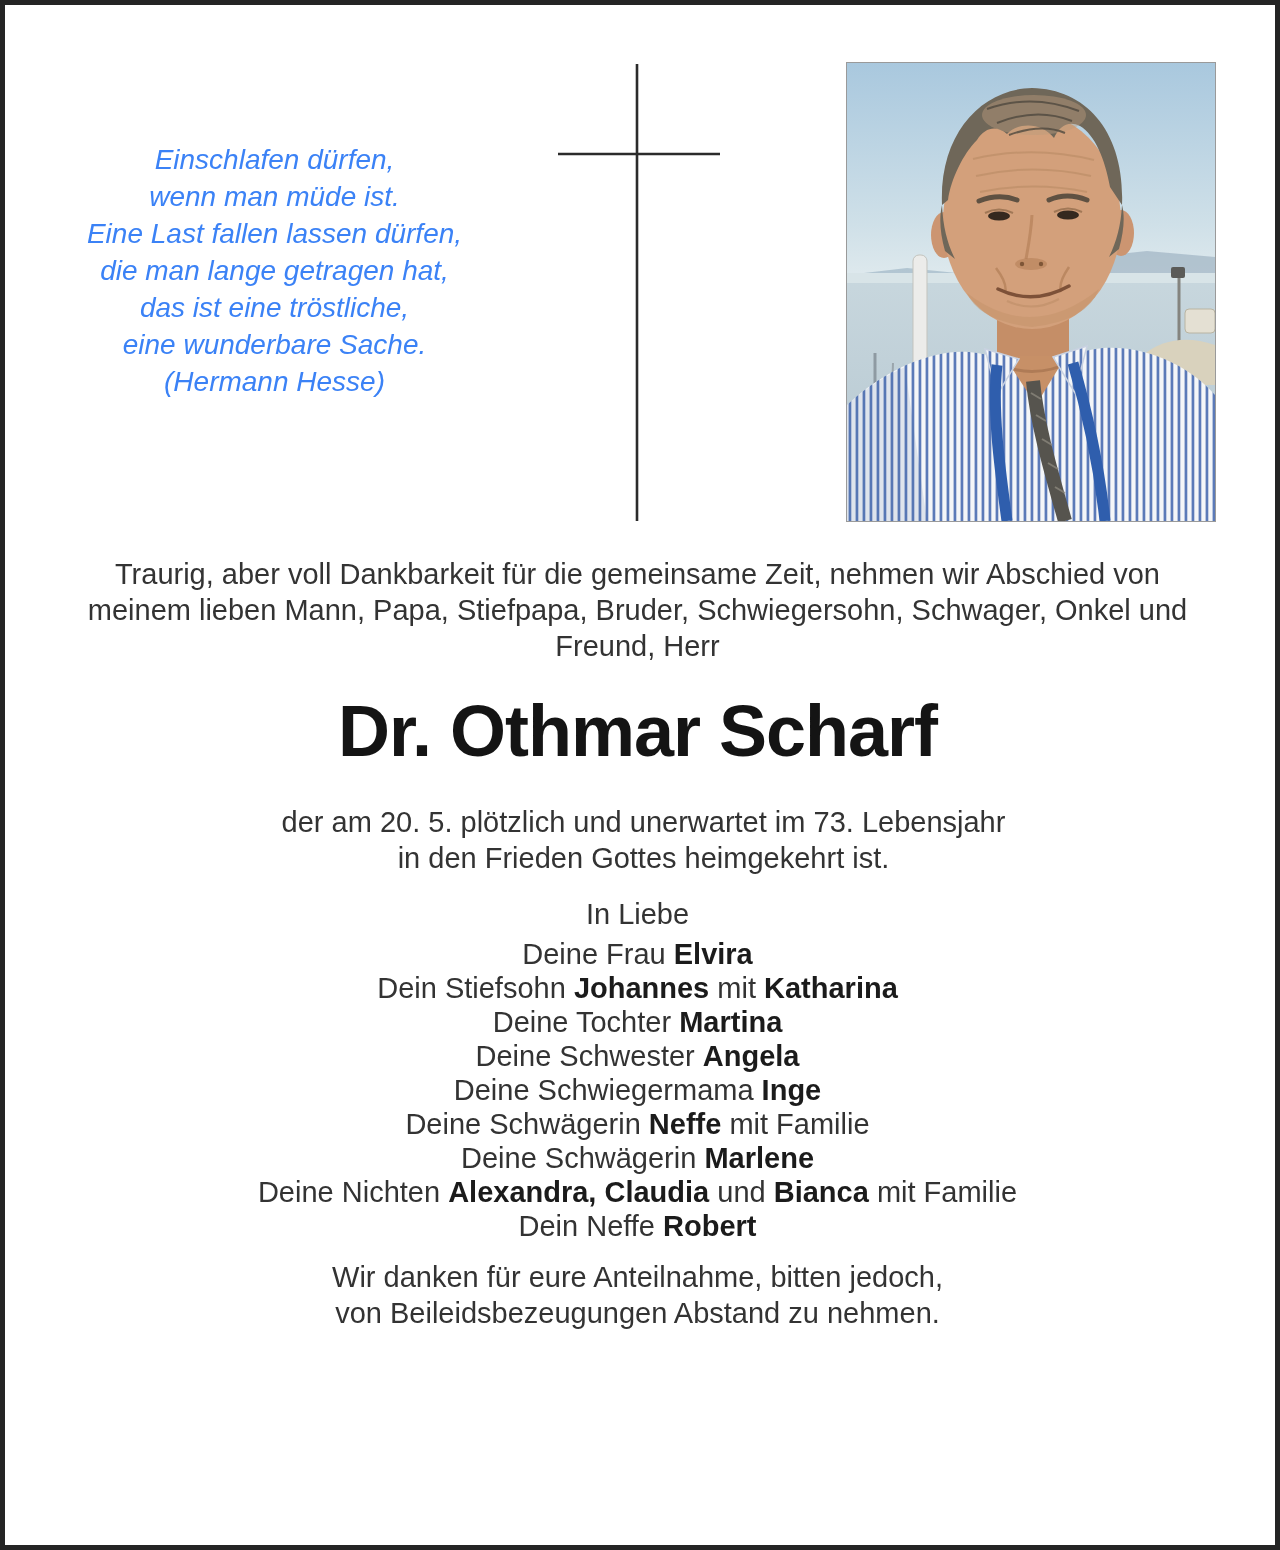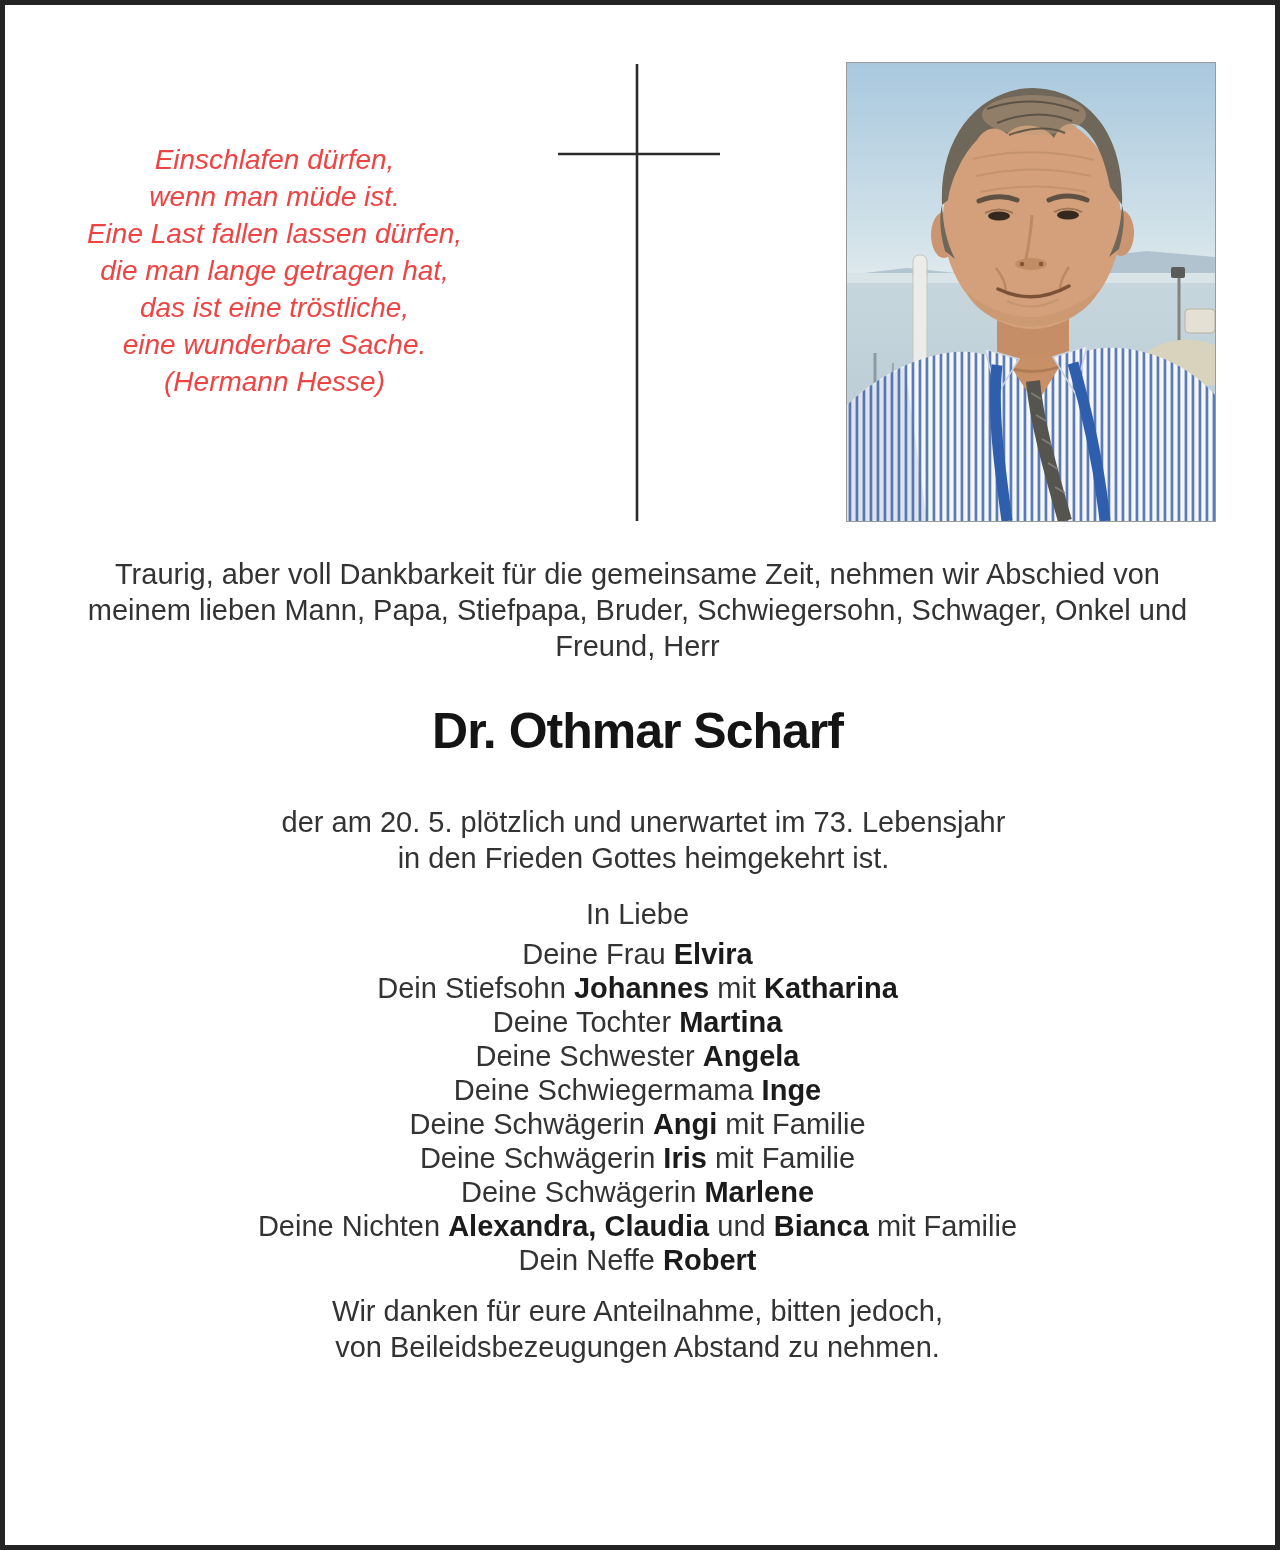--- a/index.html
+++ b/index.html
@@ -10,41 +10,41 @@
     border:5px solid #242424;
     background:#ffffff;
     font-family:"Liberation Sans","DejaVu Sans",sans-serif;
     color:#333333;
     overflow:hidden;
   }
   
   .quote{
     position:absolute;left:37px;top:136px;width:465px;
     text-align:center;font-style:italic;
-    font-size:28px;line-height:37px;color:#ef4444;
+    font-size:28px;line-height:37px;color:#3b82f6;
   }
   .quote .attr{display:block;}
   .cross{position:absolute;left:550px;top:55px;}
   .photo{
     position:absolute;left:841px;top:57px;
     width:368px;height:458px;
     border:1px solid #9a9a9a;
     background:#cfe0ea;
   }
   .photo svg{display:block;}
   
   .body{
     position:absolute;left:0;right:5px;top:551px;
     text-align:center;
     font-size:29px;line-height:36px;color:#333333;
   }
   .body p{margin:0;}
   .name{
     margin-top:24px !important;
-    font-size:50px;line-height:86px;font-weight:700;
+    font-size:72px;line-height:86px;font-weight:700;
     letter-spacing:-1px;color:#141414;
   }
   .death{margin-top:30px !important;padding-left:12px;}
   .service{margin-top:22px !important;}
   .inliebe{margin-top:20px !important;}
   .family{margin-top:5px !important;line-height:34px;}
   .family b{color:#1b1b1b;}
   .rosary{margin-top:24px !important;}
   .thanks{margin-top:16px !important;}
 </style>
@@ -145,22 +145,21 @@
     <p class="intro">Traurig, aber voll Dankbarkeit für die gemeinsame Zeit, nehmen wir Abschied von<br>meinem lieben Mann, Papa, Stiefpapa, Bruder, Schwiegersohn, Schwager, Onkel und<br>Freund, Herr</p>
     <p class="name">Dr. Othmar Scharf</p>
     <p class="death">der am 20. 5. plötzlich und unerwartet im 73. Lebensjahr<br>in den Frieden Gottes heimgekehrt ist.</p>
     <p class="inliebe">In Liebe</p>
     <div class="family">
         <div><span>Deine Frau </span><b>Elvira</b></div>
         <div><span>Dein Stiefsohn </span><b>Johannes</b><span> mit </span><b>Katharina</b></div>
         <div><span>Deine Tochter </span><b>Martina</b></div>
         <div><span>Deine Schwester </span><b>Angela</b></div>
         <div><span>Deine Schwiegermama </span><b>Inge</b></div>
-        <div><span>Deine Schwägerin </span><b>Angi</b><span> mit Familie</span></div>
-        <div><span>Deine Schwägerin </span><b>Iris</b><span> mit Familie</span></div>
+        <div><span>Deine Schwägerin </span><b>Neffe</b><span> mit Familie</span></div>
         <div><span>Deine Schwägerin </span><b>Marlene</b></div>
         <div><span>Deine Nichten </span><b>Alexandra, Claudia</b><span> und </span><b>Bianca</b><span> mit Familie</span></div>
         <div><span>Dein Neffe </span><b>Robert</b></div>
       </div>
     <p class="thanks">Wir danken für eure Anteilnahme, bitten jedoch,<br>von Beileidsbezeugungen Abstand zu nehmen.</p>
   </div>
 
 </div>
 
 </body></html>

